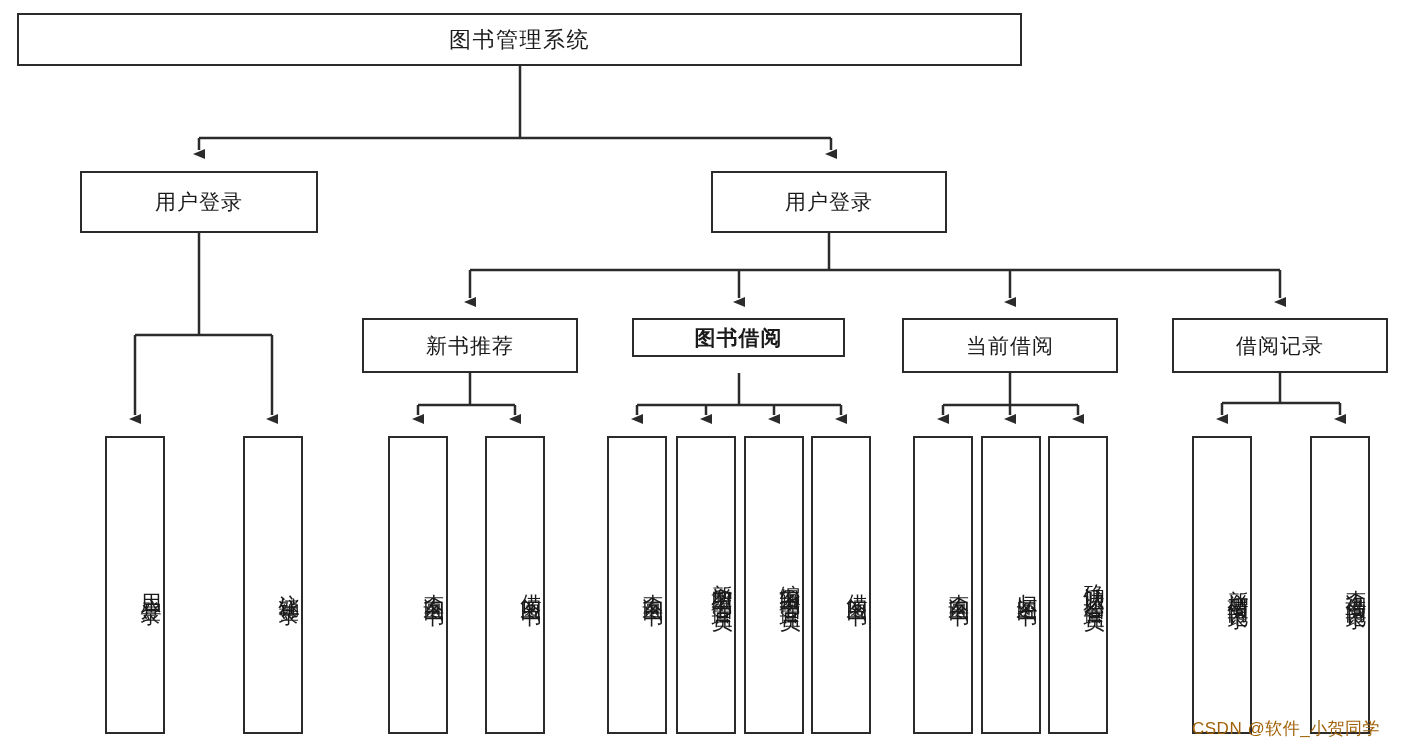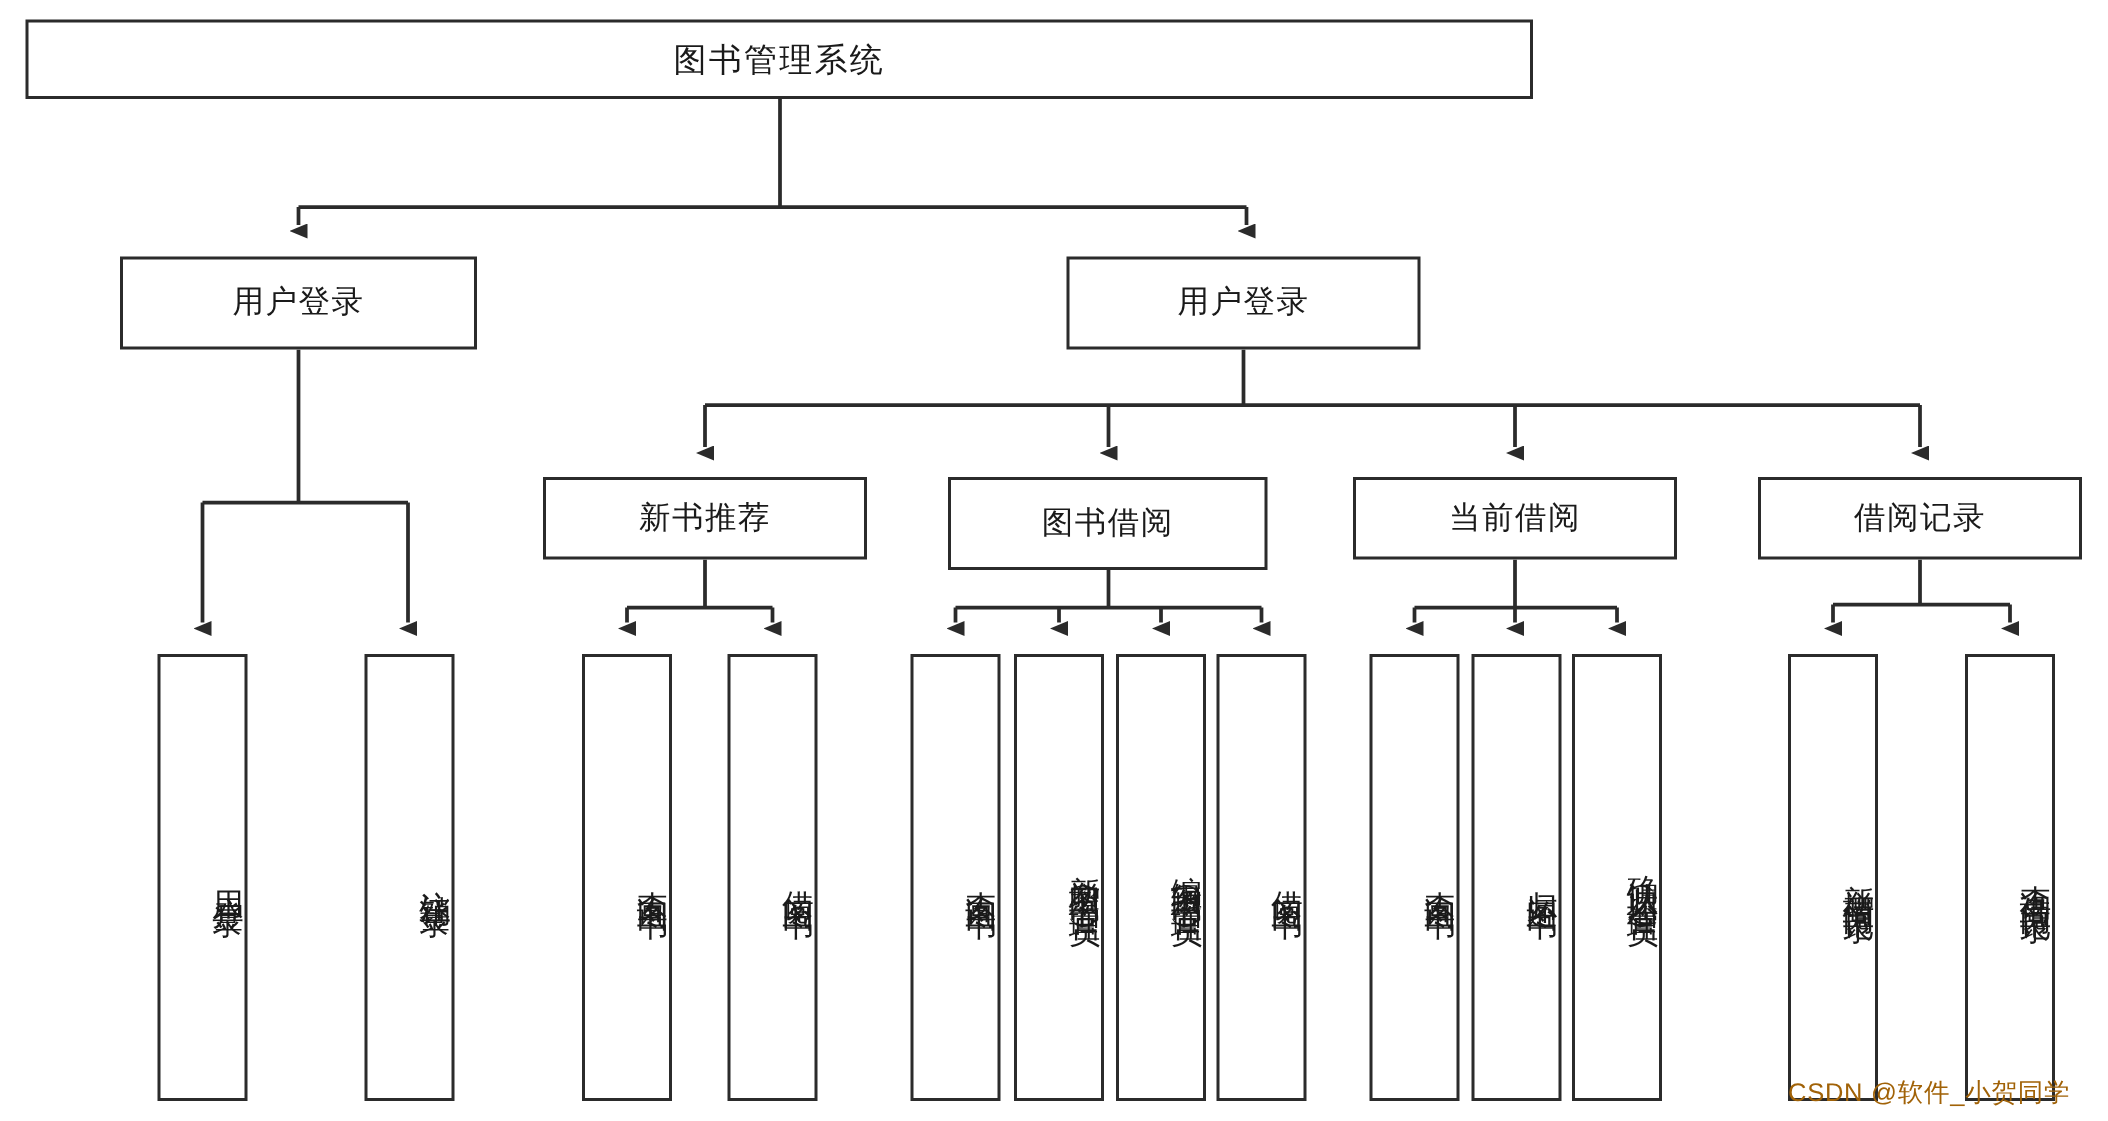--- a/index.html
+++ b/index.html
@@ -125,21 +125,21 @@
   <div class="node-box node-h" style="left:80px; top:171px; width:238px; height:62px;">
     <span>用户登录</span>
   </div>
   <div class="node-box node-h" style="left:711px; top:171px; width:236px; height:62px;">
     <span>用户登录</span>
   </div>
 
   <div class="node-box node-h" style="left:362px; top:318px; width:216px; height:55px;align-items:center;">
     <span>新书推荐</span>
   </div>
-  <div class="node-box node-h" style="left:632px; top:318px; width:213px; height:62px;">
+  <div class="node-box node-h" style="left:632px; top:318px; width:213px; height:39px;font-weight:bold;">
     <span>图书借阅</span>
   </div>
   <div class="node-box node-h" style="left:1172px; top:318px; width:216px; height:55px;">
     <span>借阅记录</span>
   </div>
   <div class="node-box node-h" style="left:902px; top:318px; width:216px; height:55px;">
     <span>当前借阅</span>
   </div>
 
   <div class="node-box node-v" style="left:105px; top:436px; width:60px; height:298px;">

